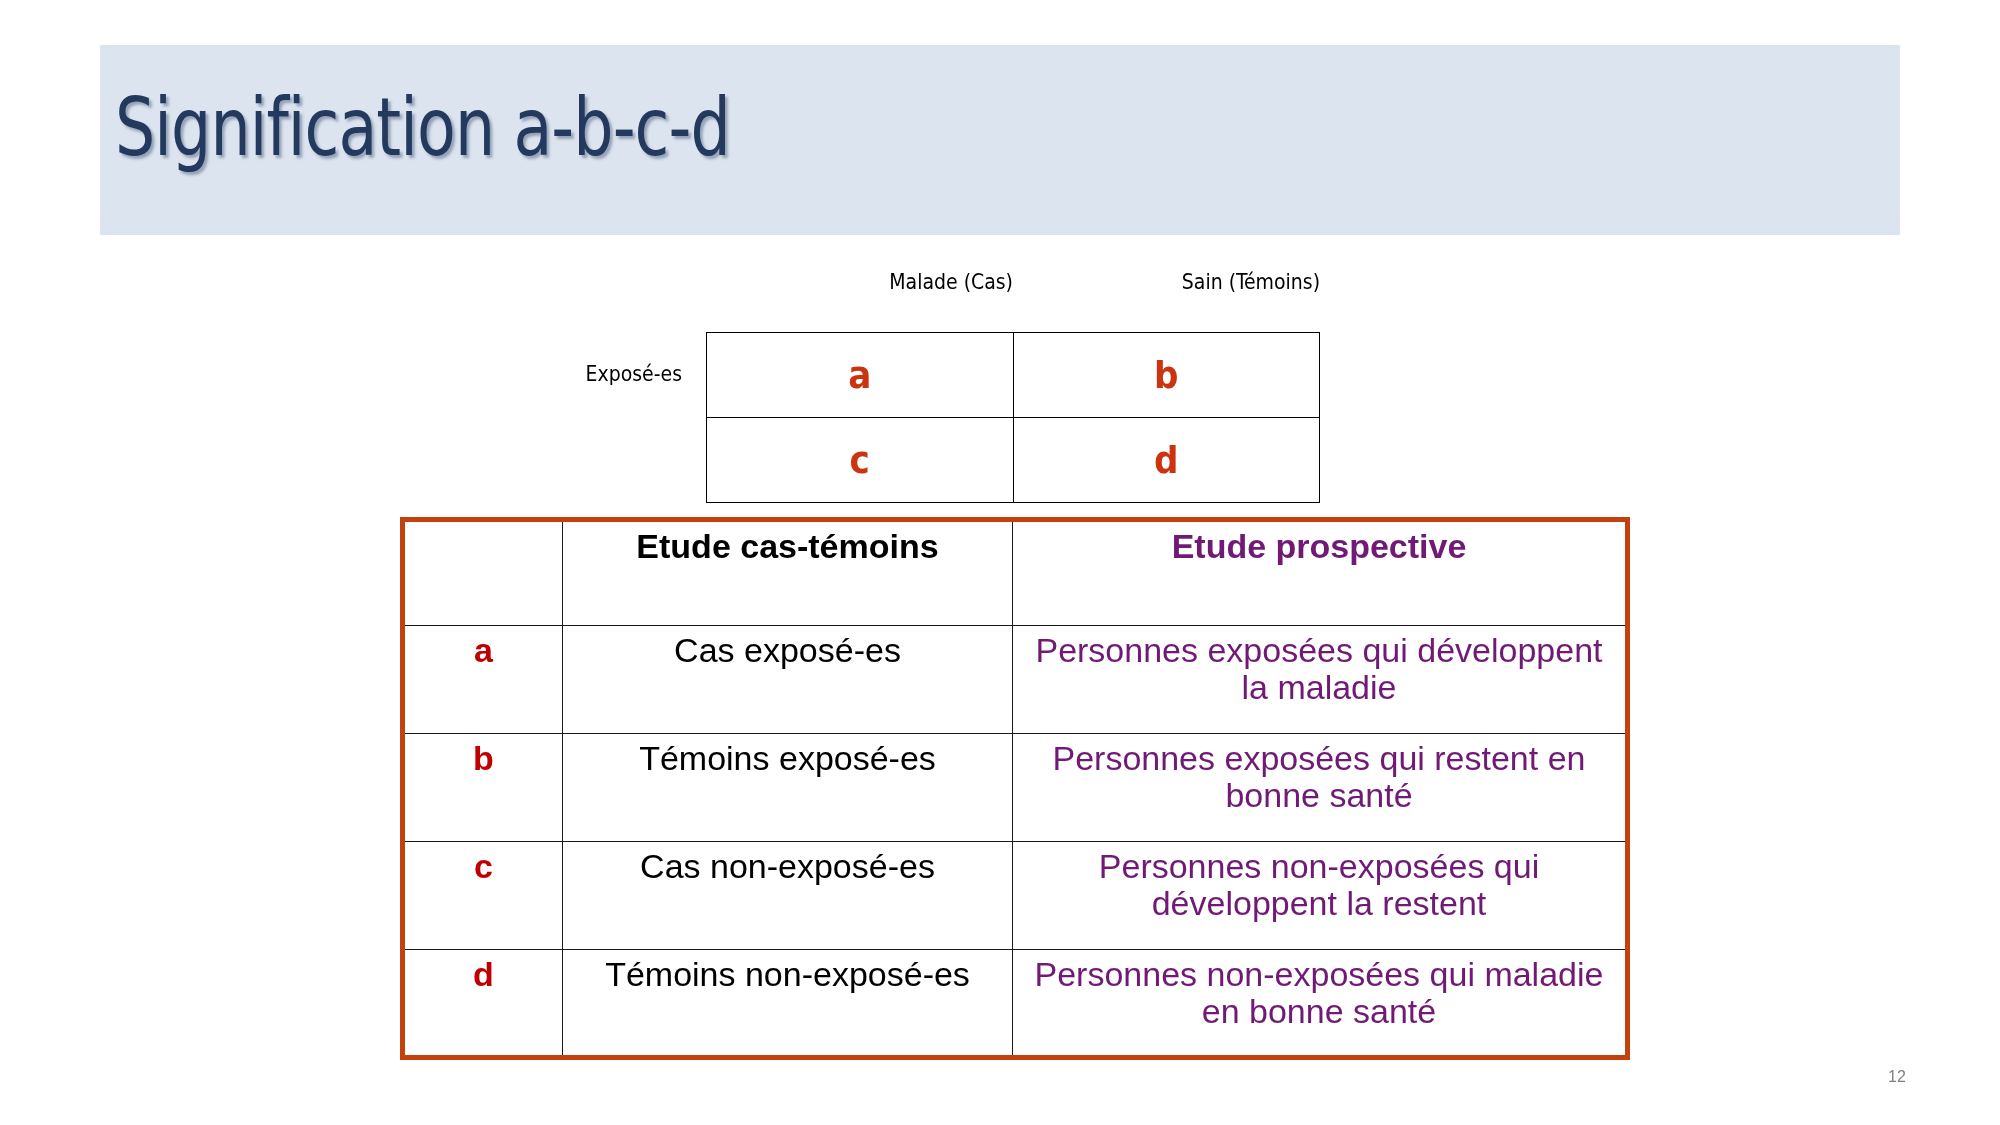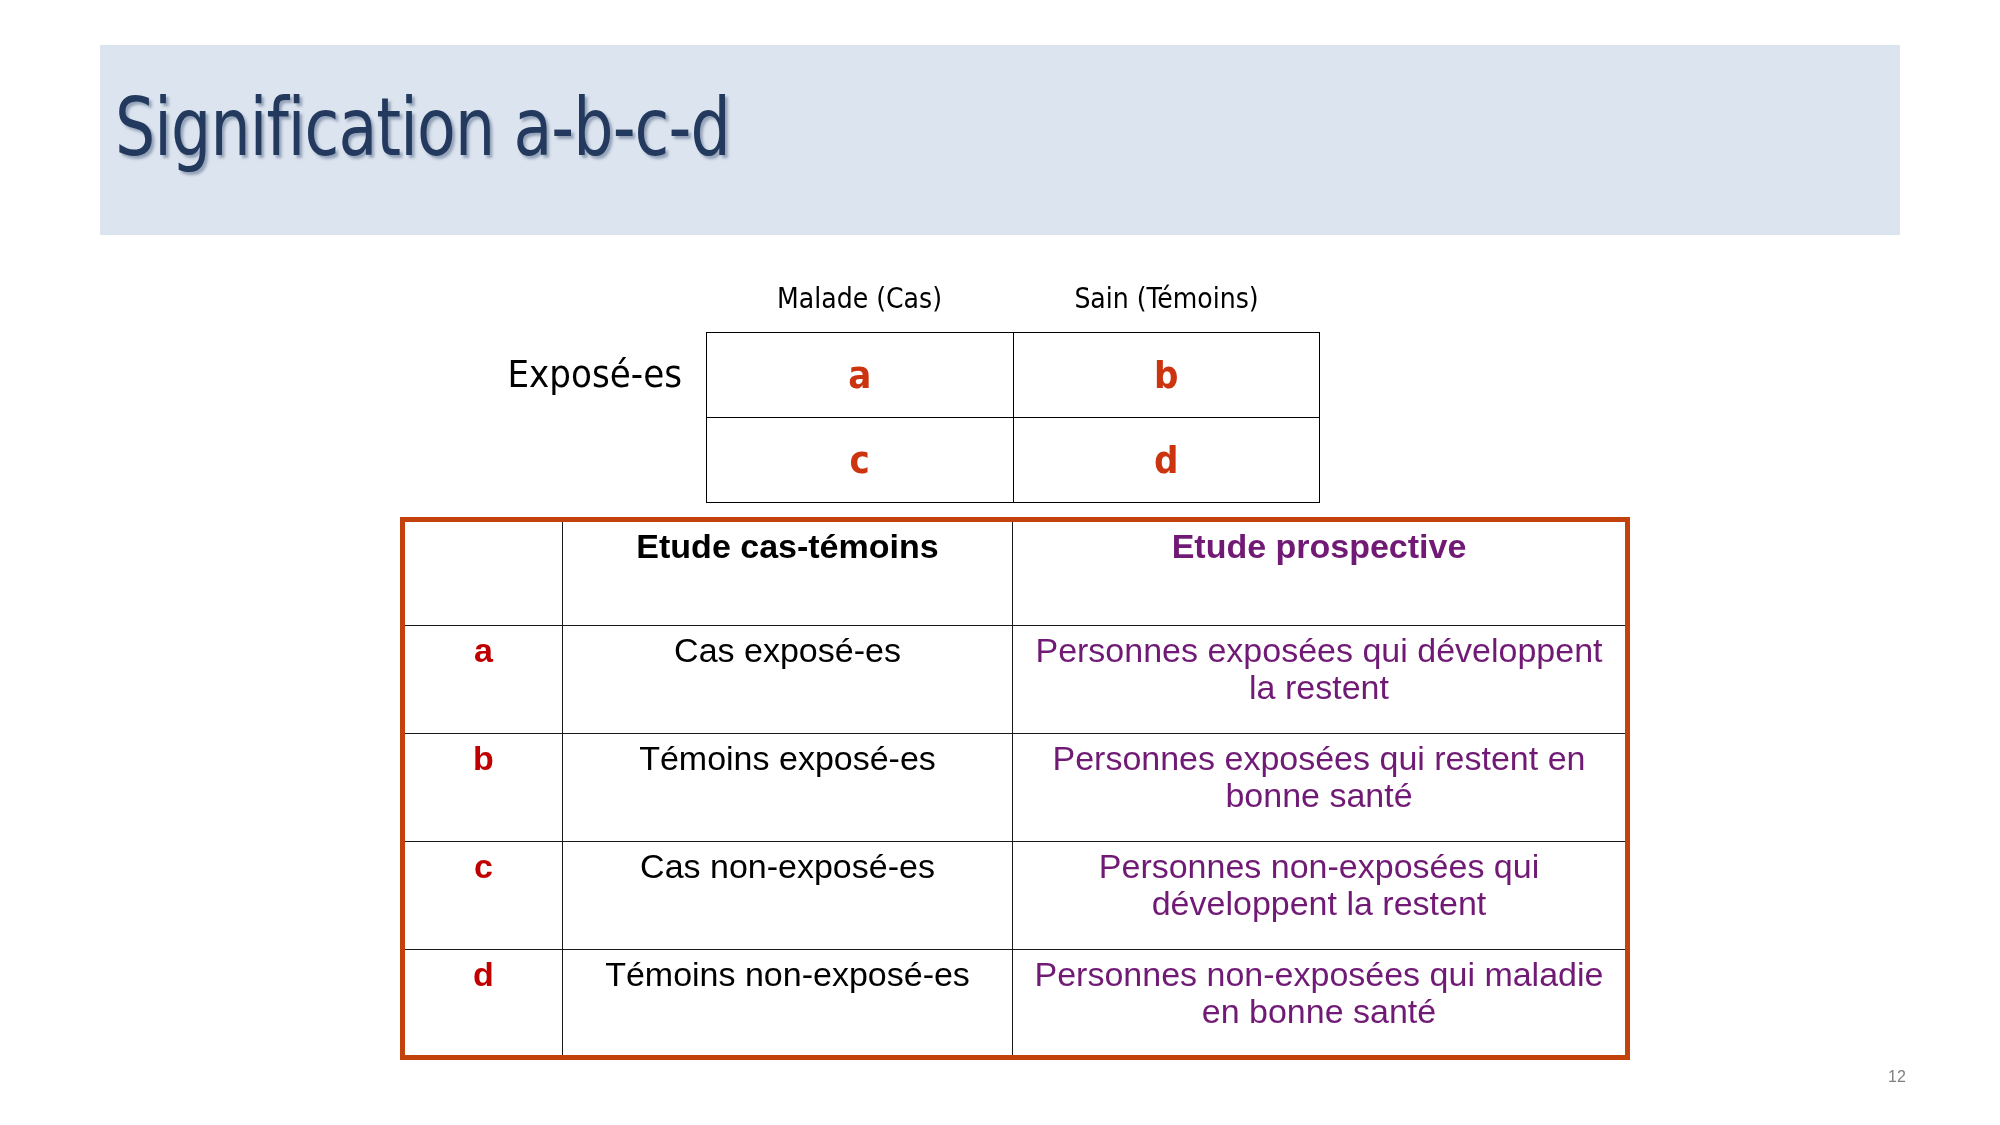--- a/index.html
+++ b/index.html
@@ -50,40 +50,39 @@
   }
   .g2-colheads {
     position: absolute;
     left: 306px;
     top: 0px;
     width: 614px;
     display: flex;
   }
   .g2-colhead {
     flex: 1 1 0;
-    text-align: center;
-    font-family: "DejaVu Sans Condensed", "Liberation Sans Narrow", "Liberation Sans", sans-serif;
-    font-size: 28px;
+    text-align: right;
+    font-family: "DejaVu Sans Condensed", "Liberation Sans Narrow", "Liberation Sans", sans-serif;
+    font-size: 21px;
     color: #000000;
     white-space: nowrap;
-    margin-top: 12px;
   }
   .g2-rowlabels {
     position: absolute;
     left: 0px;
     top: 62px;
     width: 290px;
   }
   .g2-rowlabel {
     height: 84px;
     display: flex;
     align-items: center;
     justify-content: flex-end;
     font-family: "DejaVu Sans Condensed", "Liberation Sans Narrow", "Liberation Sans", sans-serif;
-    font-size: 38px;
+    font-size: 21px;
     color: #000000;
     white-space: nowrap;
     padding-right: 8px;
     box-sizing: border-box;
   }
   #grid2x2 {
     position: absolute;
     left: 306px;
     top: 62px;
     width: 614px;
@@ -186,21 +185,21 @@
   <tbody>
     <tr class="hdr">
       <td class="cell-letter"></td>
       <td class="cell-black">Etude cas-témoins</td>
       <td class="cell-gray">Etude prospective</td>
     </tr>
 
     <tr>
       <td class="cell-letter">a</td>
       <td class="cell-black">Cas exposé-es</td>
-      <td class="cell-gray">Personnes exposées qui développent la restent</td>
+      <td class="cell-gray">Personnes exposées qui développent la maladie</td>
     </tr>
 
     <tr>
       <td class="cell-letter">b</td>
       <td class="cell-black">Témoins exposé-es</td>
       <td class="cell-gray">Personnes exposées qui restent en bonne santé</td>
     </tr>
 
     <tr>
       <td class="cell-letter">c</td>

